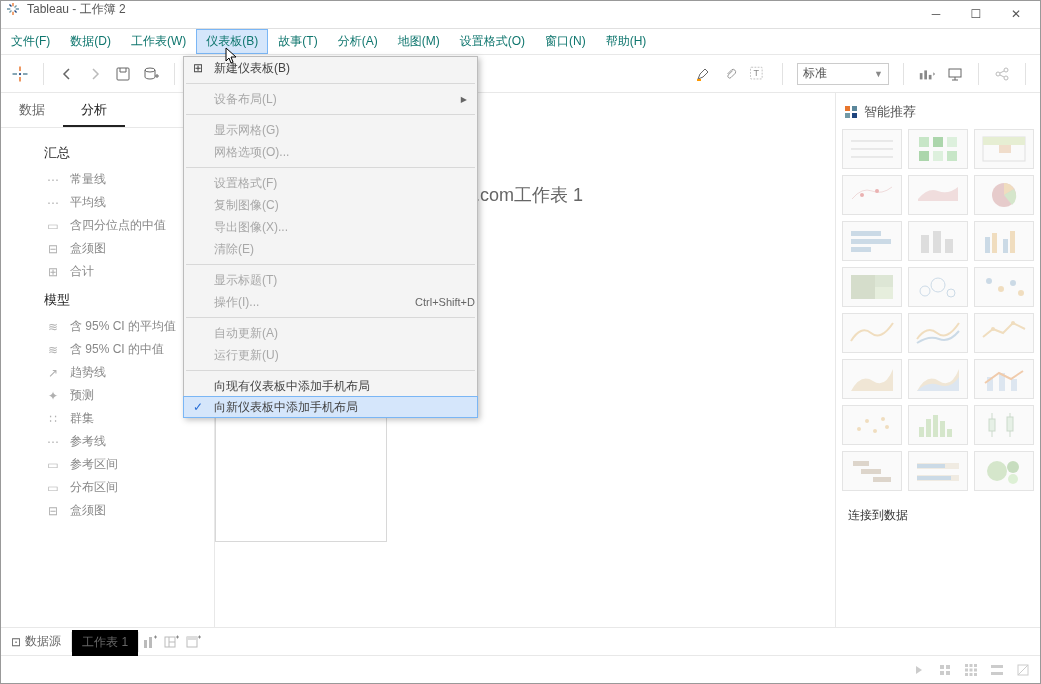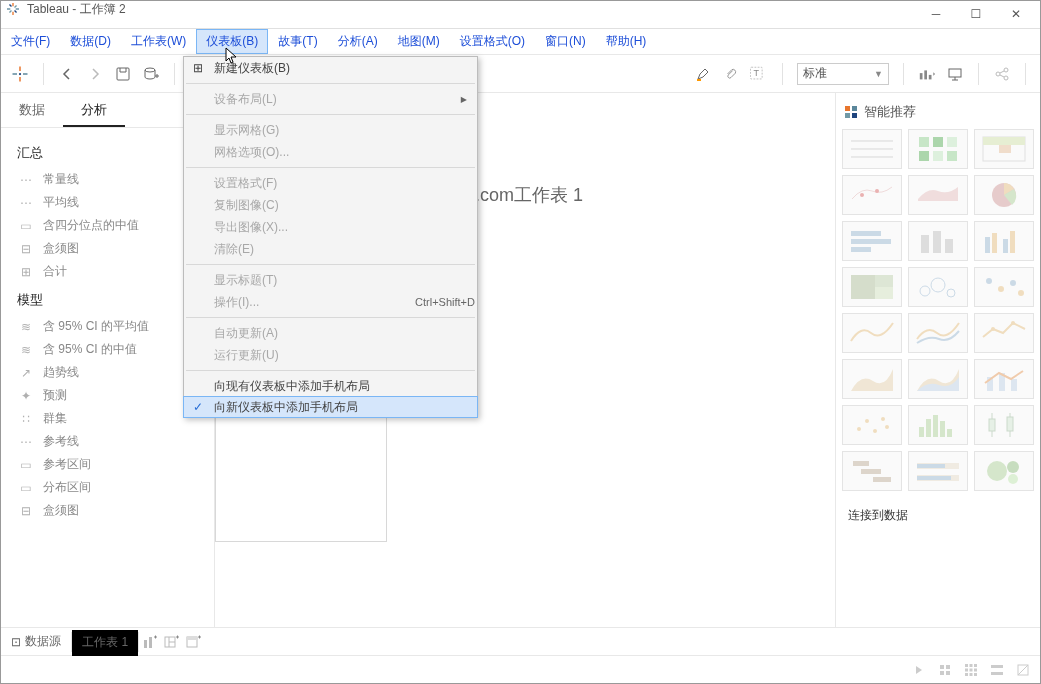--- a/index.html
+++ b/index.html
@@ -3,34 +3,34 @@
 <meta charset="utf-8">
 <style>
 * { box-sizing: border-box; margin: 0; padding: 0; font-family: "Microsoft YaHei", "Segoe UI", sans-serif; }
 body { width: 1041px; height: 684px; background: #fff; font-size: 12px; color: #333; overflow: hidden; border: 1px solid #999; position: relative; }
 .titlebar { height: 28px; display: flex; align-items: flex-start; padding: 0 4px; border-bottom: 1px solid #e0e0e0; }
 .titlebar .logo { width: 16px; height: 16px; margin-right: 6px; }
 .titlebar .title { flex:1; font-size:12px; color:#555; }
 .winbtns { display:flex; }
 .winbtn { width:40px; height:26px; display:flex; align-items:center; justify-content:center; color:#555; }
 .menubar { display:flex; height:26px; align-items:center; border-bottom:1px solid #e8e8e8; }
-.menu { padding:4px 10px; color:#1d4ed8; cursor:default; }
+.menu { padding:4px 10px; color:#0f766e; cursor:default; }
 .menu.active { background:#d5e6fb; border:1px solid #7ab6f5; padding:3px 9px; }
 .toolbar { height:38px; display:flex; align-items:center; padding:0 10px; gap:10px; border-bottom:1px solid #e8e8e8; }
 .tb-group { display:flex; align-items:center; gap:10px; }
 .tb-divider { width:1px; height:22px; background:#e2e2e2; margin:0 4px; }
 .tb-icon { width:18px; height:18px; display:flex; align-items:center; justify-content:center; color:#666; }
 .tb-select { border:1px solid #ccc; height:22px; width:92px; display:flex; align-items:center; justify-content:space-between; padding:0 5px; font-size:12px; color:#555; background:#fff; }
 .tb-select .chev { font-size:9px; color:#888; }
 .main { display:flex; height: 534px; }
 .leftpanel { width:214px; border-right:1px solid #e8e8e8; display:flex; flex-direction:column; }
 .lp-tabs { display:flex; border-bottom:1px solid #e8e8e8; }
 .lp-tab { padding:8px 18px 6px; font-size:13px; color:#666; }
 .lp-tab.active { border-bottom:2px solid #222; color:#222; font-weight:500; }
-.lp-body { flex:1; overflow:auto; padding:8px 6px 8px 16px; }
+.lp-body { flex:1; overflow:auto; padding:8px 6px 8px 16px;margin-left:27px; }
 .lp-h { font-size:13px; color:#222; margin:8px 0 6px; }
 .lp-item { display:flex; align-items:center; gap:8px; padding:3px 0; color:#888; }
 .lp-ic { width:18px; height:14px; display:flex; align-items:center; justify-content:center; color:#b0b0b0; }
 .centerpanel { flex:1; position:relative; background:#fff; display:flex; flex-direction:column; }
 .canvas-area { flex:1; position:relative; }
 .canvas-title { position:absolute; top:90px; left:260px; font-size:18px; color:#666; }
 .shelf-box { position:absolute; top:53px; left:0; width:172px; height:396px; border:1px solid #d8d8d8; background:#fff; }
 .rightpanel { width:205px; border-left:1px solid #e8e8e8; padding:6px; }
 .rp-head { display:flex; align-items:center; gap:6px; padding:4px 2px 8px; font-size:13px; color:#555; }
 .viz-grid { display:grid; grid-template-columns:repeat(3,60px); gap:6px; justify-content:center; }

